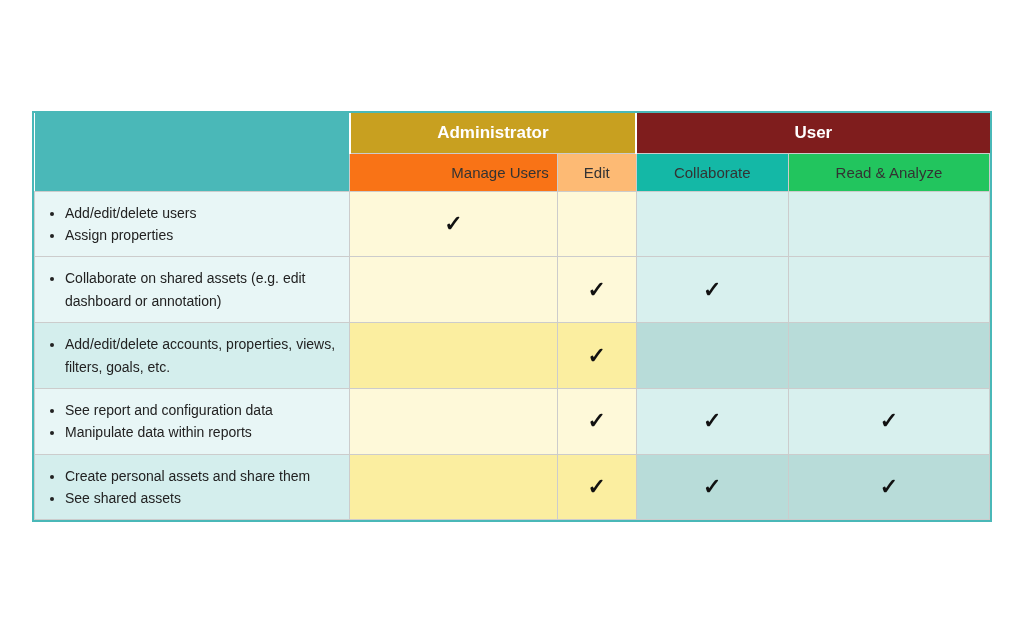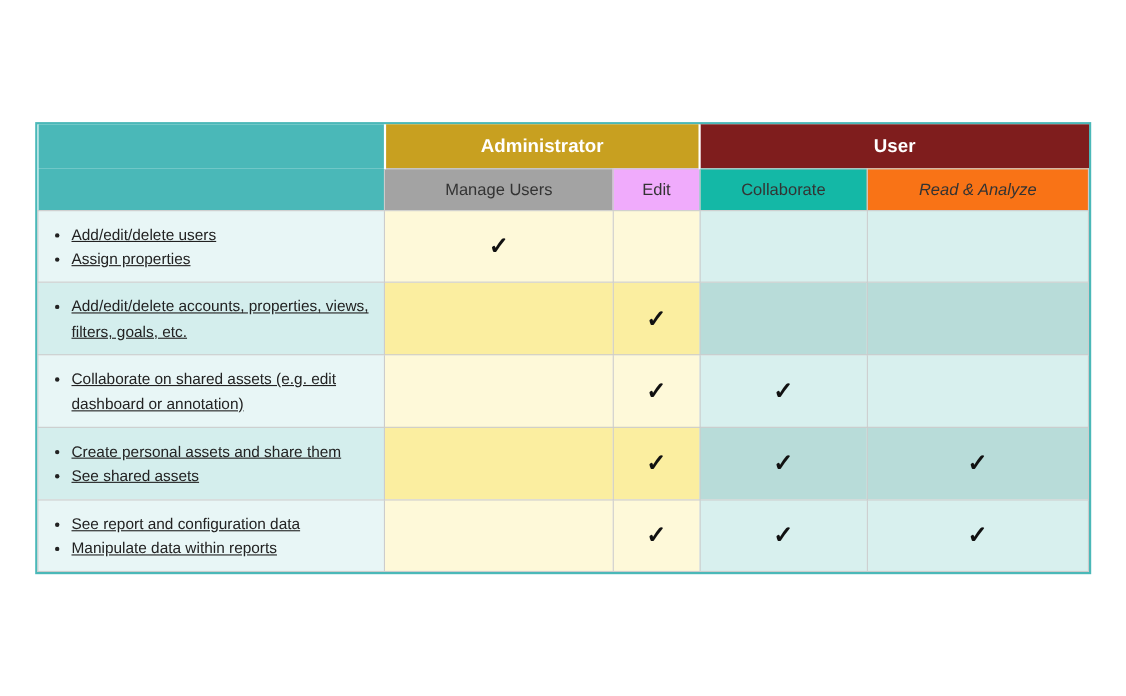--- a/index.html
+++ b/index.html
@@ -61,34 +61,34 @@
       font-weight: normal;
       border: 1px solid #ccc;
     }
 
     .header-row-2 .col-empty {
       background: #4ab8b8;
       border: none;
     }
 
     .header-row-2 .col-manage {
-      background: #a3a3a3;
+      background: #f97316;
+      text-align: right;
     }
 
     .header-row-2 .col-edit {
-      background: #f0abfc;
+      background: #fdba74;
     }
 
     .header-row-2 .col-collaborate {
       background: #14b8a6;
     }
 
     .header-row-2 .col-readanalyze {
-      background: #f97316;
-      font-style: italic;
+      background: #22c55e;
     }
 
     
     tr.data-row td {
       padding: 10px 12px;
       font-size: 14px;
       color: #222;
       border: 1px solid #ccc;
       vertical-align: middle;
     }
@@ -130,21 +130,20 @@
     }
 
     .cell-center {
       text-align: center;
     }
 
     ul.feature-list {
       list-style: disc;
       padding-left: 18px;
       line-height: 1.6;
-      text-decoration: underline;
     }
 
     ul.feature-list li {
       font-size: 14px;
     }
   </style>
 </head>
 <body>
 
 <div class="table-container">
@@ -173,71 +172,71 @@
               <li>Assign properties</li>
             </ul>
           </td>
           <td class="cell-center col-manage">
             <span class="checkmark">✓</span>
           </td>
           <td class="cell-center col-edit"></td>
           <td class="cell-center col-collaborate"></td>
           <td class="cell-center col-readanalyze"></td>
         </tr>
+        <tr class="data-row bg-light">
+          <td class="row-label">
+            <ul class="feature-list">
+              <li>Collaborate on shared assets (e.g. edit dashboard or annotation)</li>
+            </ul>
+          </td>
+          <td class="cell-center col-manage"></td>
+          <td class="cell-center col-edit">
+            <span class="checkmark">✓</span>
+          </td>
+          <td class="cell-center col-collaborate">
+            <span class="checkmark">✓</span>
+          </td>
+          <td class="cell-center col-readanalyze"></td>
+        </tr>
         <tr class="data-row bg-yellow">
           <td class="row-label">
             <ul class="feature-list">
               <li>Add/edit/delete accounts, properties, views, filters, goals, etc.</li>
             </ul>
           </td>
           <td class="cell-center col-manage"></td>
           <td class="cell-center col-edit">
             <span class="checkmark">✓</span>
           </td>
           <td class="cell-center col-collaborate"></td>
           <td class="cell-center col-readanalyze"></td>
         </tr>
         <tr class="data-row bg-light">
           <td class="row-label">
             <ul class="feature-list">
-              <li>Collaborate on shared assets (e.g. edit dashboard or annotation)</li>
+              <li>See report and configuration data</li>
+              <li>Manipulate data within reports</li>
             </ul>
           </td>
           <td class="cell-center col-manage"></td>
           <td class="cell-center col-edit">
             <span class="checkmark">✓</span>
           </td>
           <td class="cell-center col-collaborate">
             <span class="checkmark">✓</span>
           </td>
-          <td class="cell-center col-readanalyze"></td>
+          <td class="cell-center col-readanalyze">
+            <span class="checkmark">✓</span>
+          </td>
         </tr>
         <tr class="data-row bg-yellow">
           <td class="row-label">
             <ul class="feature-list">
               <li>Create personal assets and share them</li>
               <li>See shared assets</li>
-            </ul>
-          </td>
-          <td class="cell-center col-manage"></td>
-          <td class="cell-center col-edit">
-            <span class="checkmark">✓</span>
-          </td>
-          <td class="cell-center col-collaborate">
-            <span class="checkmark">✓</span>
-          </td>
-          <td class="cell-center col-readanalyze">
-            <span class="checkmark">✓</span>
-          </td>
-        </tr>
-        <tr class="data-row bg-light">
-          <td class="row-label">
-            <ul class="feature-list">
-              <li>See report and configuration data</li>
-              <li>Manipulate data within reports</li>
             </ul>
           </td>
           <td class="cell-center col-manage"></td>
           <td class="cell-center col-edit">
             <span class="checkmark">✓</span>
           </td>
           <td class="cell-center col-collaborate">
             <span class="checkmark">✓</span>
           </td>
           <td class="cell-center col-readanalyze">

